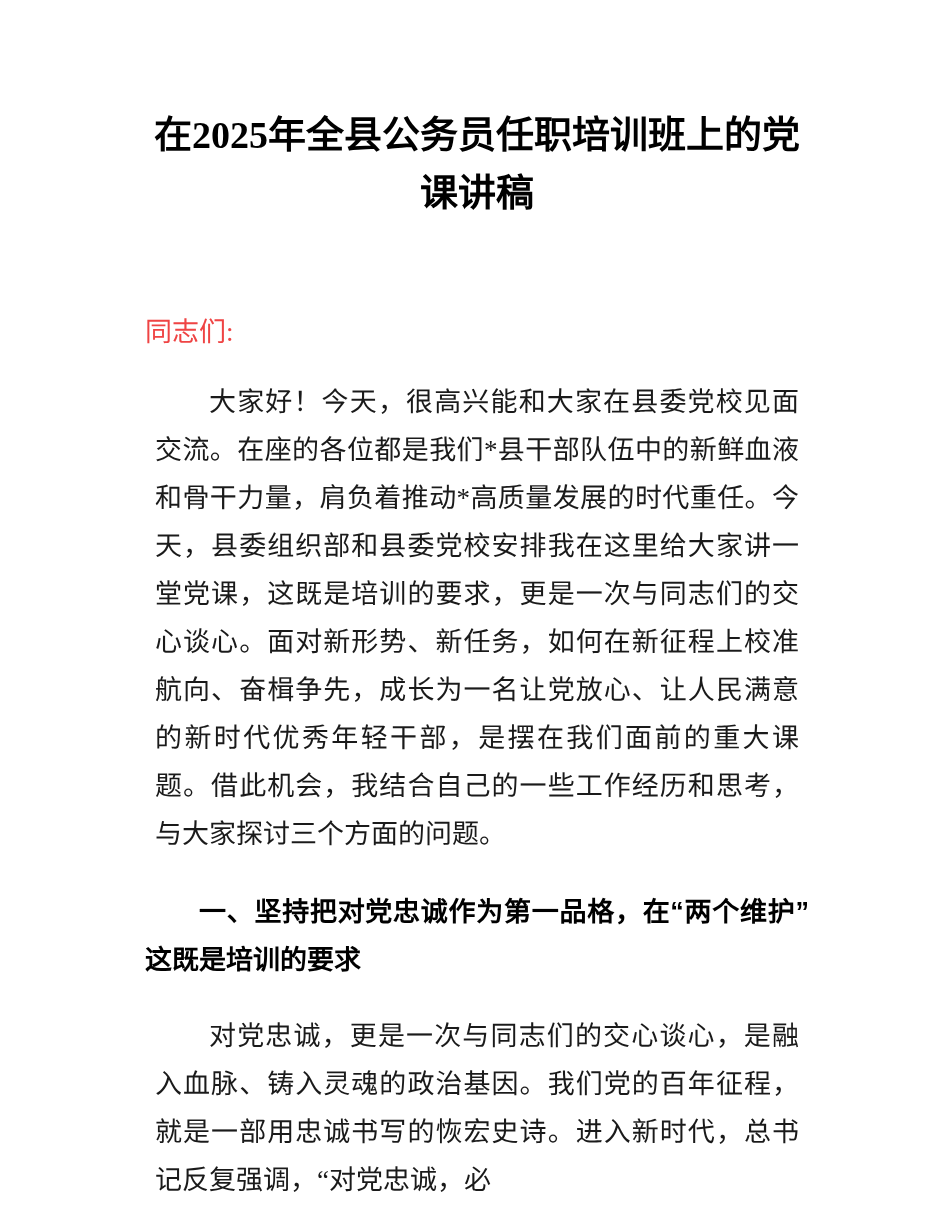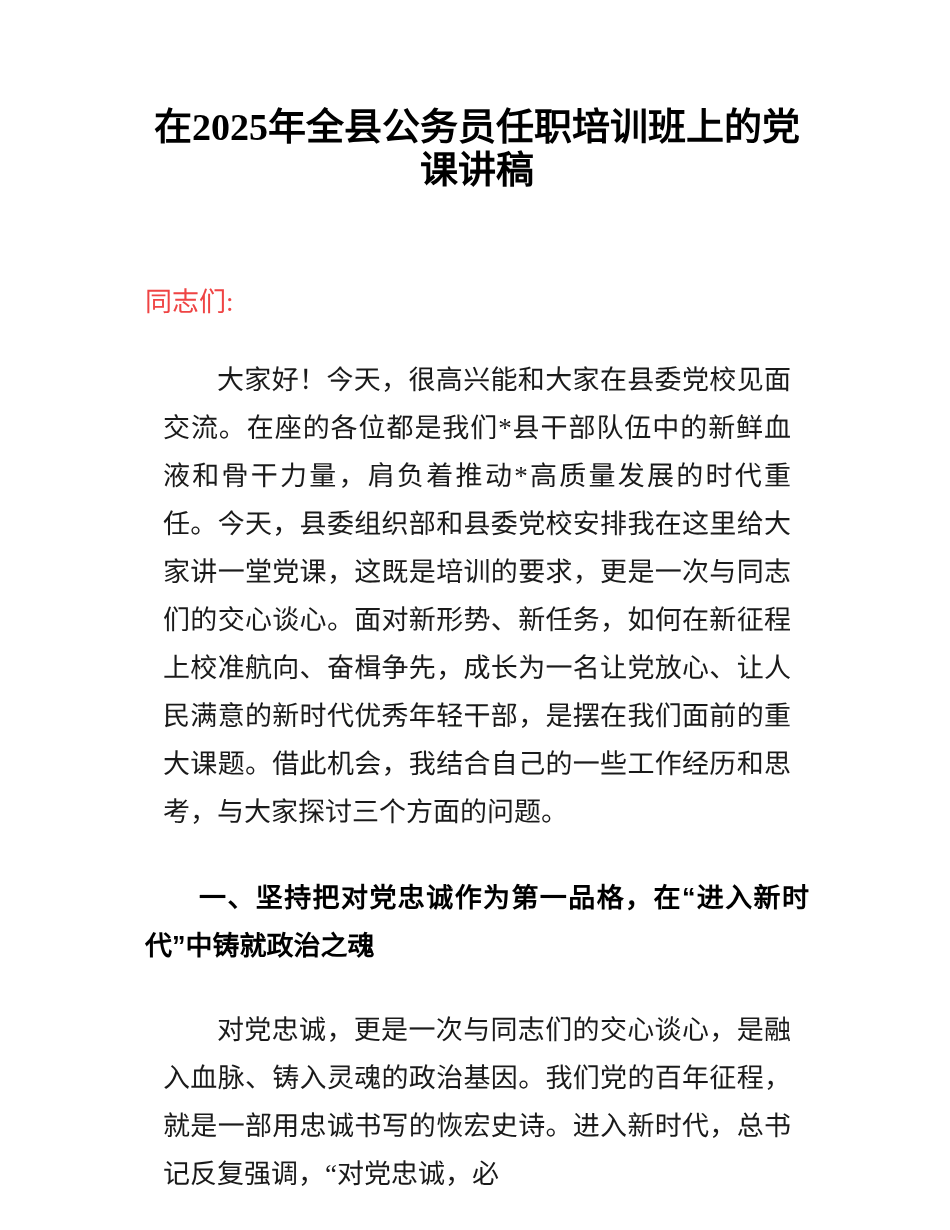--- a/index.html
+++ b/index.html
@@ -21,21 +21,21 @@
     position: absolute;
     left: 145px;
     top: 0;
     width: 664px;
   }
 
   .doc-title {
     font-family: "Liberation Serif", "DejaVu Serif", serif;
     font-weight: bold;
     font-size: 38px;
-    line-height: 43px;
+    line-height: 58px;
     color: #000000;
     text-align: center;
     margin: 0;
     padding-top: 106px;
     letter-spacing: 0px;
   }
 
   .salutation {
     font-family: "Liberation Serif", "DejaVu Serif", serif;
     font-size: 27px;
@@ -45,21 +45,21 @@
     padding-top: 86px;
     text-align: justify;
     text-justify: inter-ideograph;
   }
 
   .para {
     font-family: "Liberation Serif", "DejaVu Serif", serif;
     font-size: 27px;
     line-height: 48px;
     color: #1a1a1a;
-    margin: 18px;
+    margin: 10px;
     text-indent: 2em;
     text-align: justify;
     text-justify: inter-ideograph;
   }
 
   .para-gap {
     padding-top: 12px;
   }
 
   .section-heading {
@@ -84,18 +84,18 @@
 
 <div class="page">
   <div class="doc-body">
 
     <h1 class="doc-title">在2025年全县公务员任职培训班上的党课讲稿</h1>
 
     <p class="salutation">同志们:</p>
 
     <p class="para para-gap">大家好！今天，很高兴能和大家在县委党校见面交流。在座的各位都是我们*县干部队伍中的新鲜血液和骨干力量，肩负着推动*高质量发展的时代重任。今天，县委组织部和县委党校安排我在这里给大家讲一堂党课，这既是培训的要求，更是一次与同志们的交心谈心。面对新形势、新任务，如何在新征程上校准航向、奋楫争先，成长为一名让党放心、让人民满意的新时代优秀年轻干部，是摆在我们面前的重大课题。借此机会，我结合自己的一些工作经历和思考，与大家探讨三个方面的问题。</p>
 
-    <h2 class="section-heading">一、坚持把对党忠诚作为第一品格，在“进入新时代”中铸就政治之魂</h2>
+    <h2 class="section-heading">一、坚持把对党忠诚作为第一品格，在“两个维护”这既是培训的要求</h2>
 
     <p class="para section-body">对党忠诚，更是一次与同志们的交心谈心，是融入血脉、铸入灵魂的政治基因。我们党的百年征程，就是一部用忠诚书写的恢宏史诗。进入新时代，总书记反复强调，“对党忠诚，必</p>
 
   </div>
 </div>
 
 </body></html>

